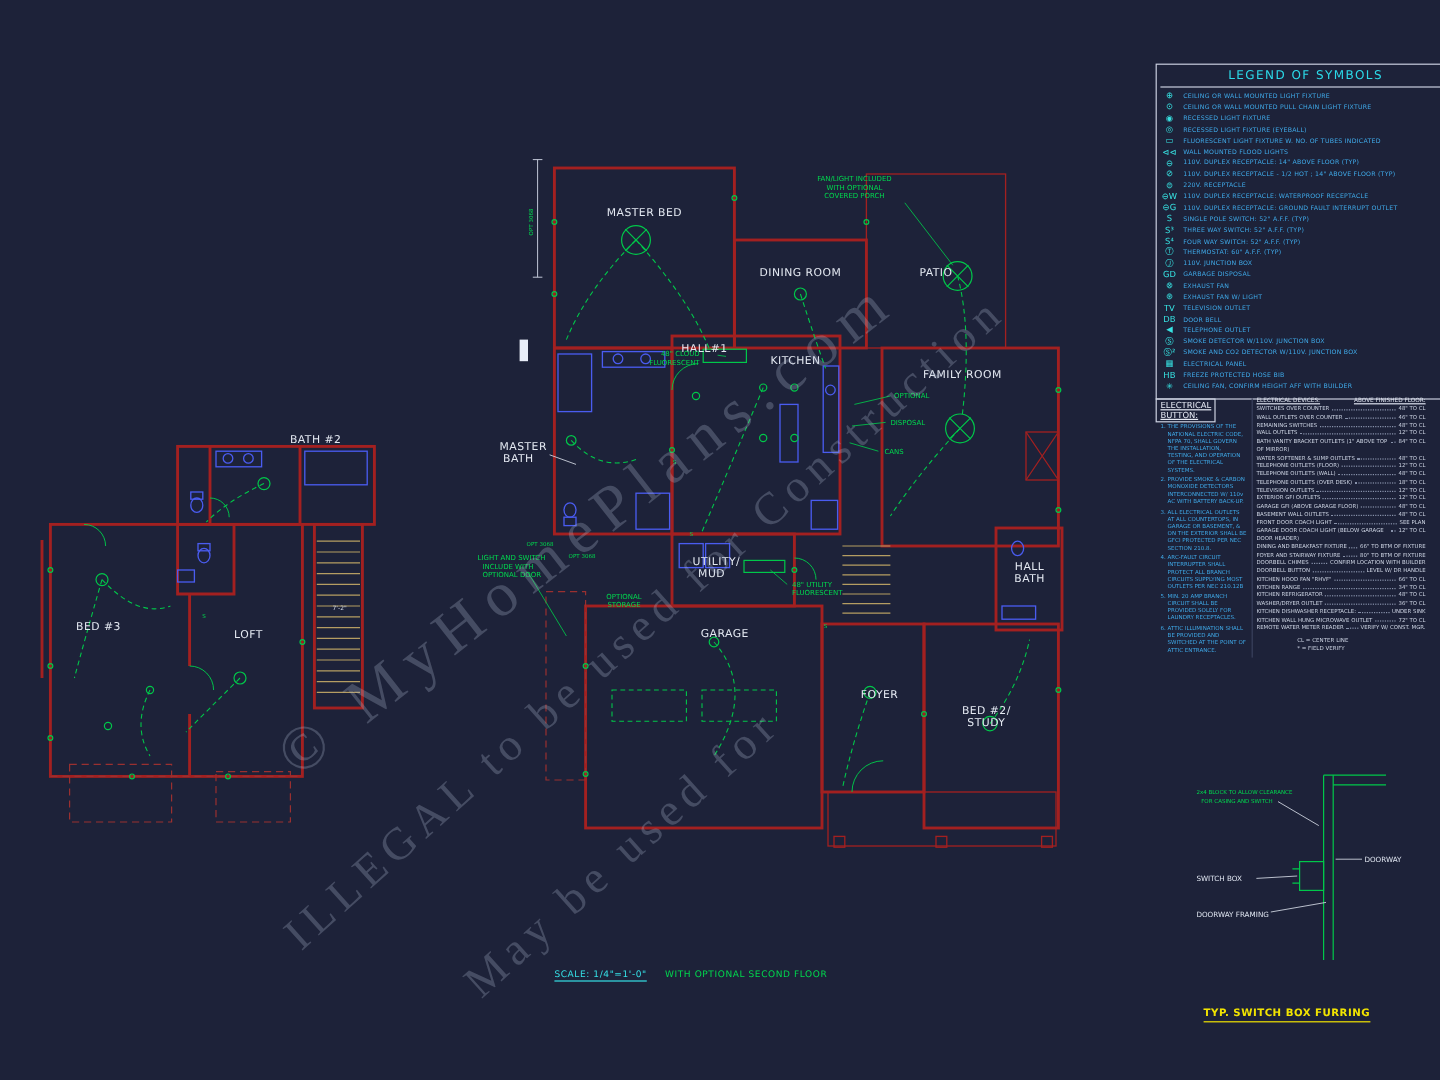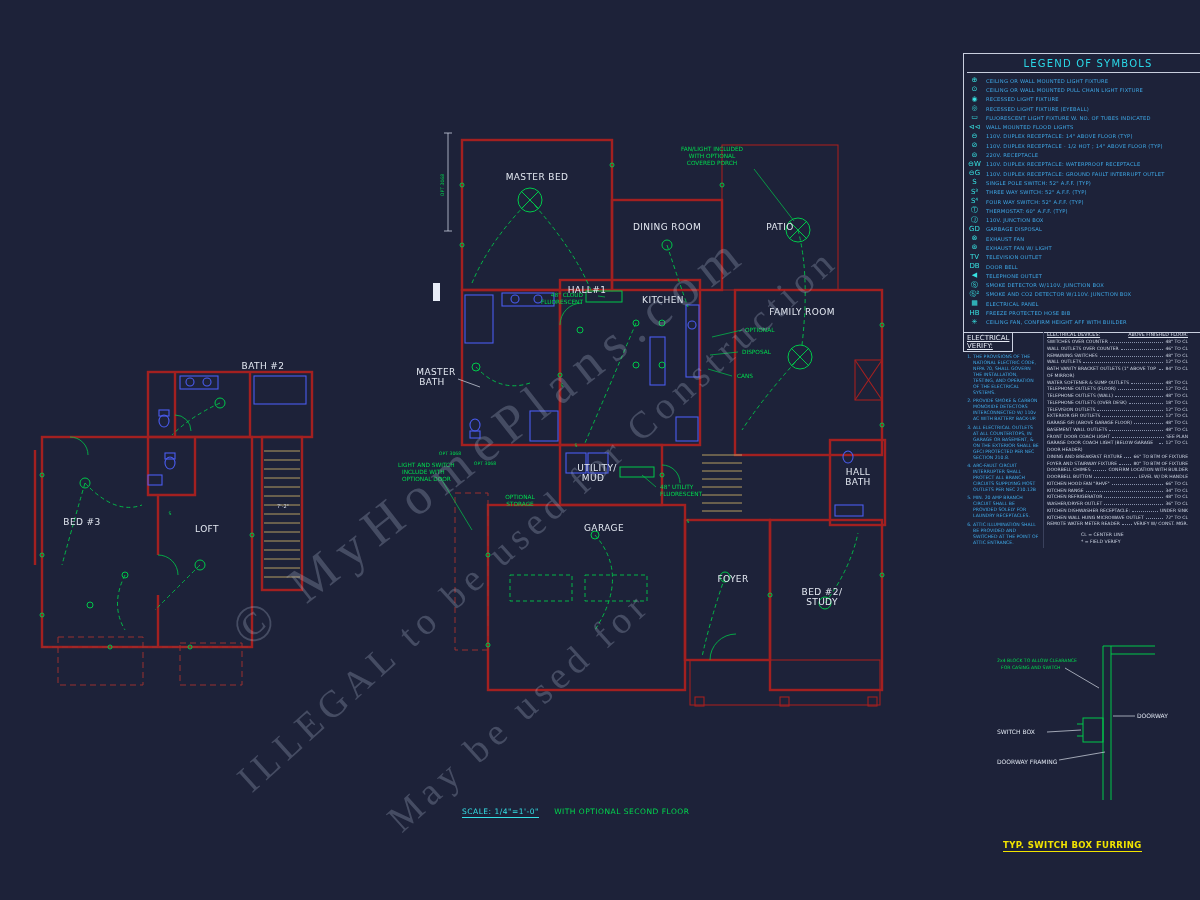--- a/index.html
+++ b/index.html
@@ -414,21 +414,21 @@
         <span class="legend-icon">✳</span>
         <span class="legend-label">CEILING FAN, CONFIRM HEIGHT AFF WITH BUILDER</span>
       </div>
       </div>
   </div>
 
   <div class="notes-panel">
     <div class="notes-col">
       <div class="notes-title">
         <div>ELECTRICAL</div>
-        <div>VERIFY:</div>
+        <div>BUTTON:</div>
       </div>
       <ol class="notes-list">
 
       <li>THE PROVISIONS OF THE NATIONAL ELECTRIC CODE, NFPA 70, SHALL GOVERN THE INSTALLATION, TESTING, AND OPERATION OF THE ELECTRICAL SYSTEMS.</li>
           <li>PROVIDE SMOKE &amp; CARBON MONOXIDE DETECTORS INTERCONNECTED W/ 110v AC WITH BATTERY BACK-UP.</li>
           <li>ALL ELECTRICAL OUTLETS AT ALL COUNTERTOPS, IN GARAGE OR BASEMENT, &amp; ON THE EXTERIOR SHALL BE GFCI PROTECTED PER NEC SECTION 210.8.</li>
           <li>ARC-FAULT CIRCUIT INTERRUPTER SHALL PROTECT ALL BRANCH CIRCUITS SUPPLYING MOST OUTLETS PER NEC 210.12B</li>
           <li>MIN. 20 AMP BRANCH CIRCUIT SHALL BE PROVIDED SOLELY FOR LAUNDRY RECEPTACLES.</li>
           <li>ATTIC ILLUMINATION SHALL BE PROVIDED AND SWITCHED AT THE POINT OF ATTIC ENTRANCE.</li>
         </ol>

